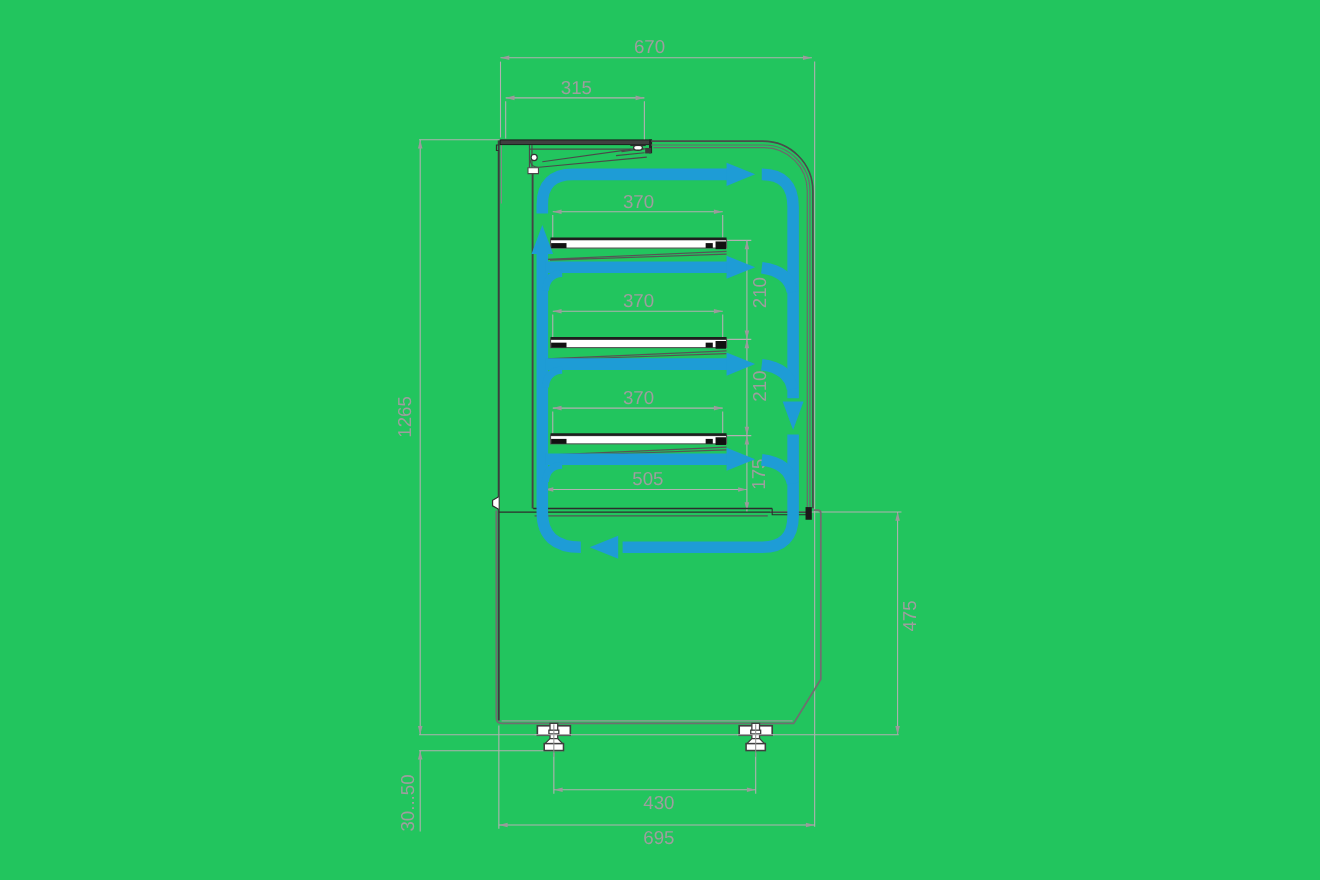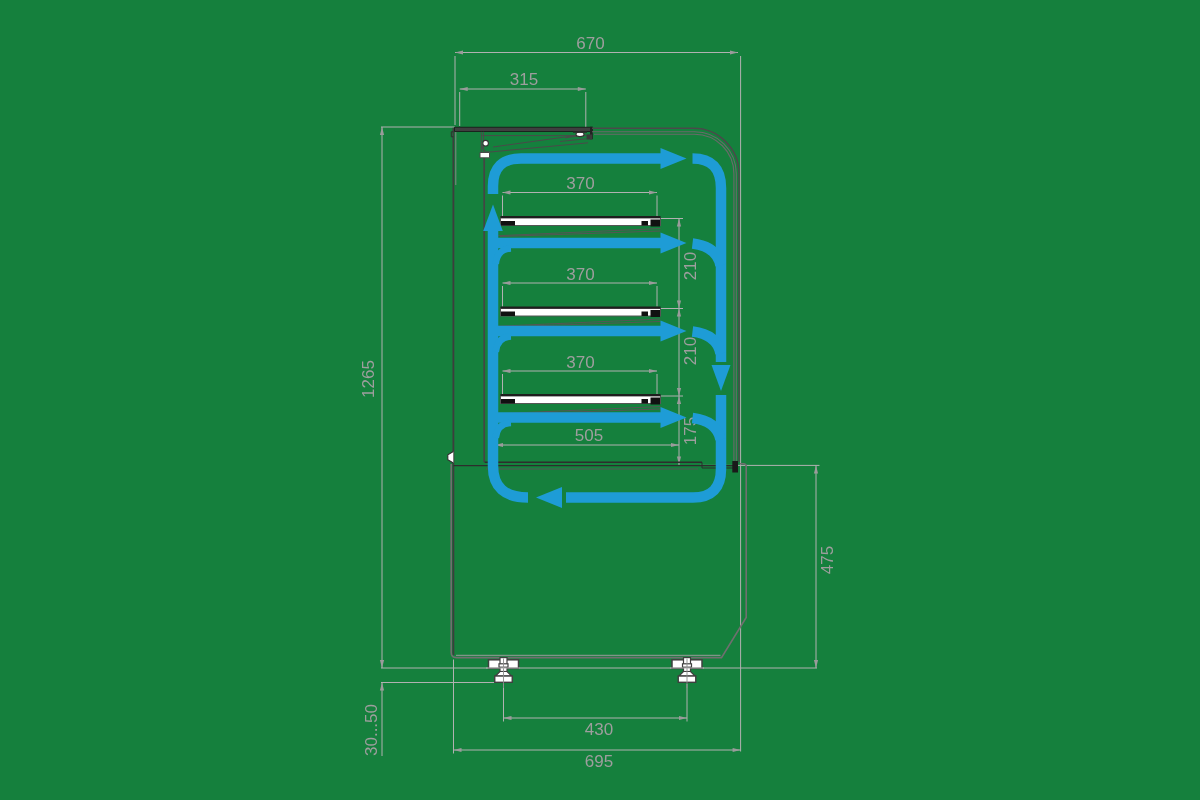--- a/index.html
+++ b/index.html
@@ -1,16 +1,16 @@
 <!DOCTYPE html>
 <html><head>
 <meta charset="utf-8">
 <style>
   html,body{margin:0;padding:0;background:#ffffff;}
-  .wrap{width:1200px;height:800px;position:relative;overflow:hidden;background:#15803d;}
+  .wrap{width:1200px;height:800px;position:relative;overflow:hidden;background:#22c55e;}
   text{font-family:"Liberation Sans", sans-serif;fill:#9e9e9e;font-size:17px;}
 </style>
 </head>
 <body>
 <div class="wrap">
 <svg width="1200" height="800" viewBox="0 0 1200 800" xmlns="http://www.w3.org/2000/svg">
 <g stroke-linecap="butt" fill="none">
 
 <g>
   <path d="M 455,52.5 H 738" stroke="#b1b1b1" stroke-width="1"></path>

